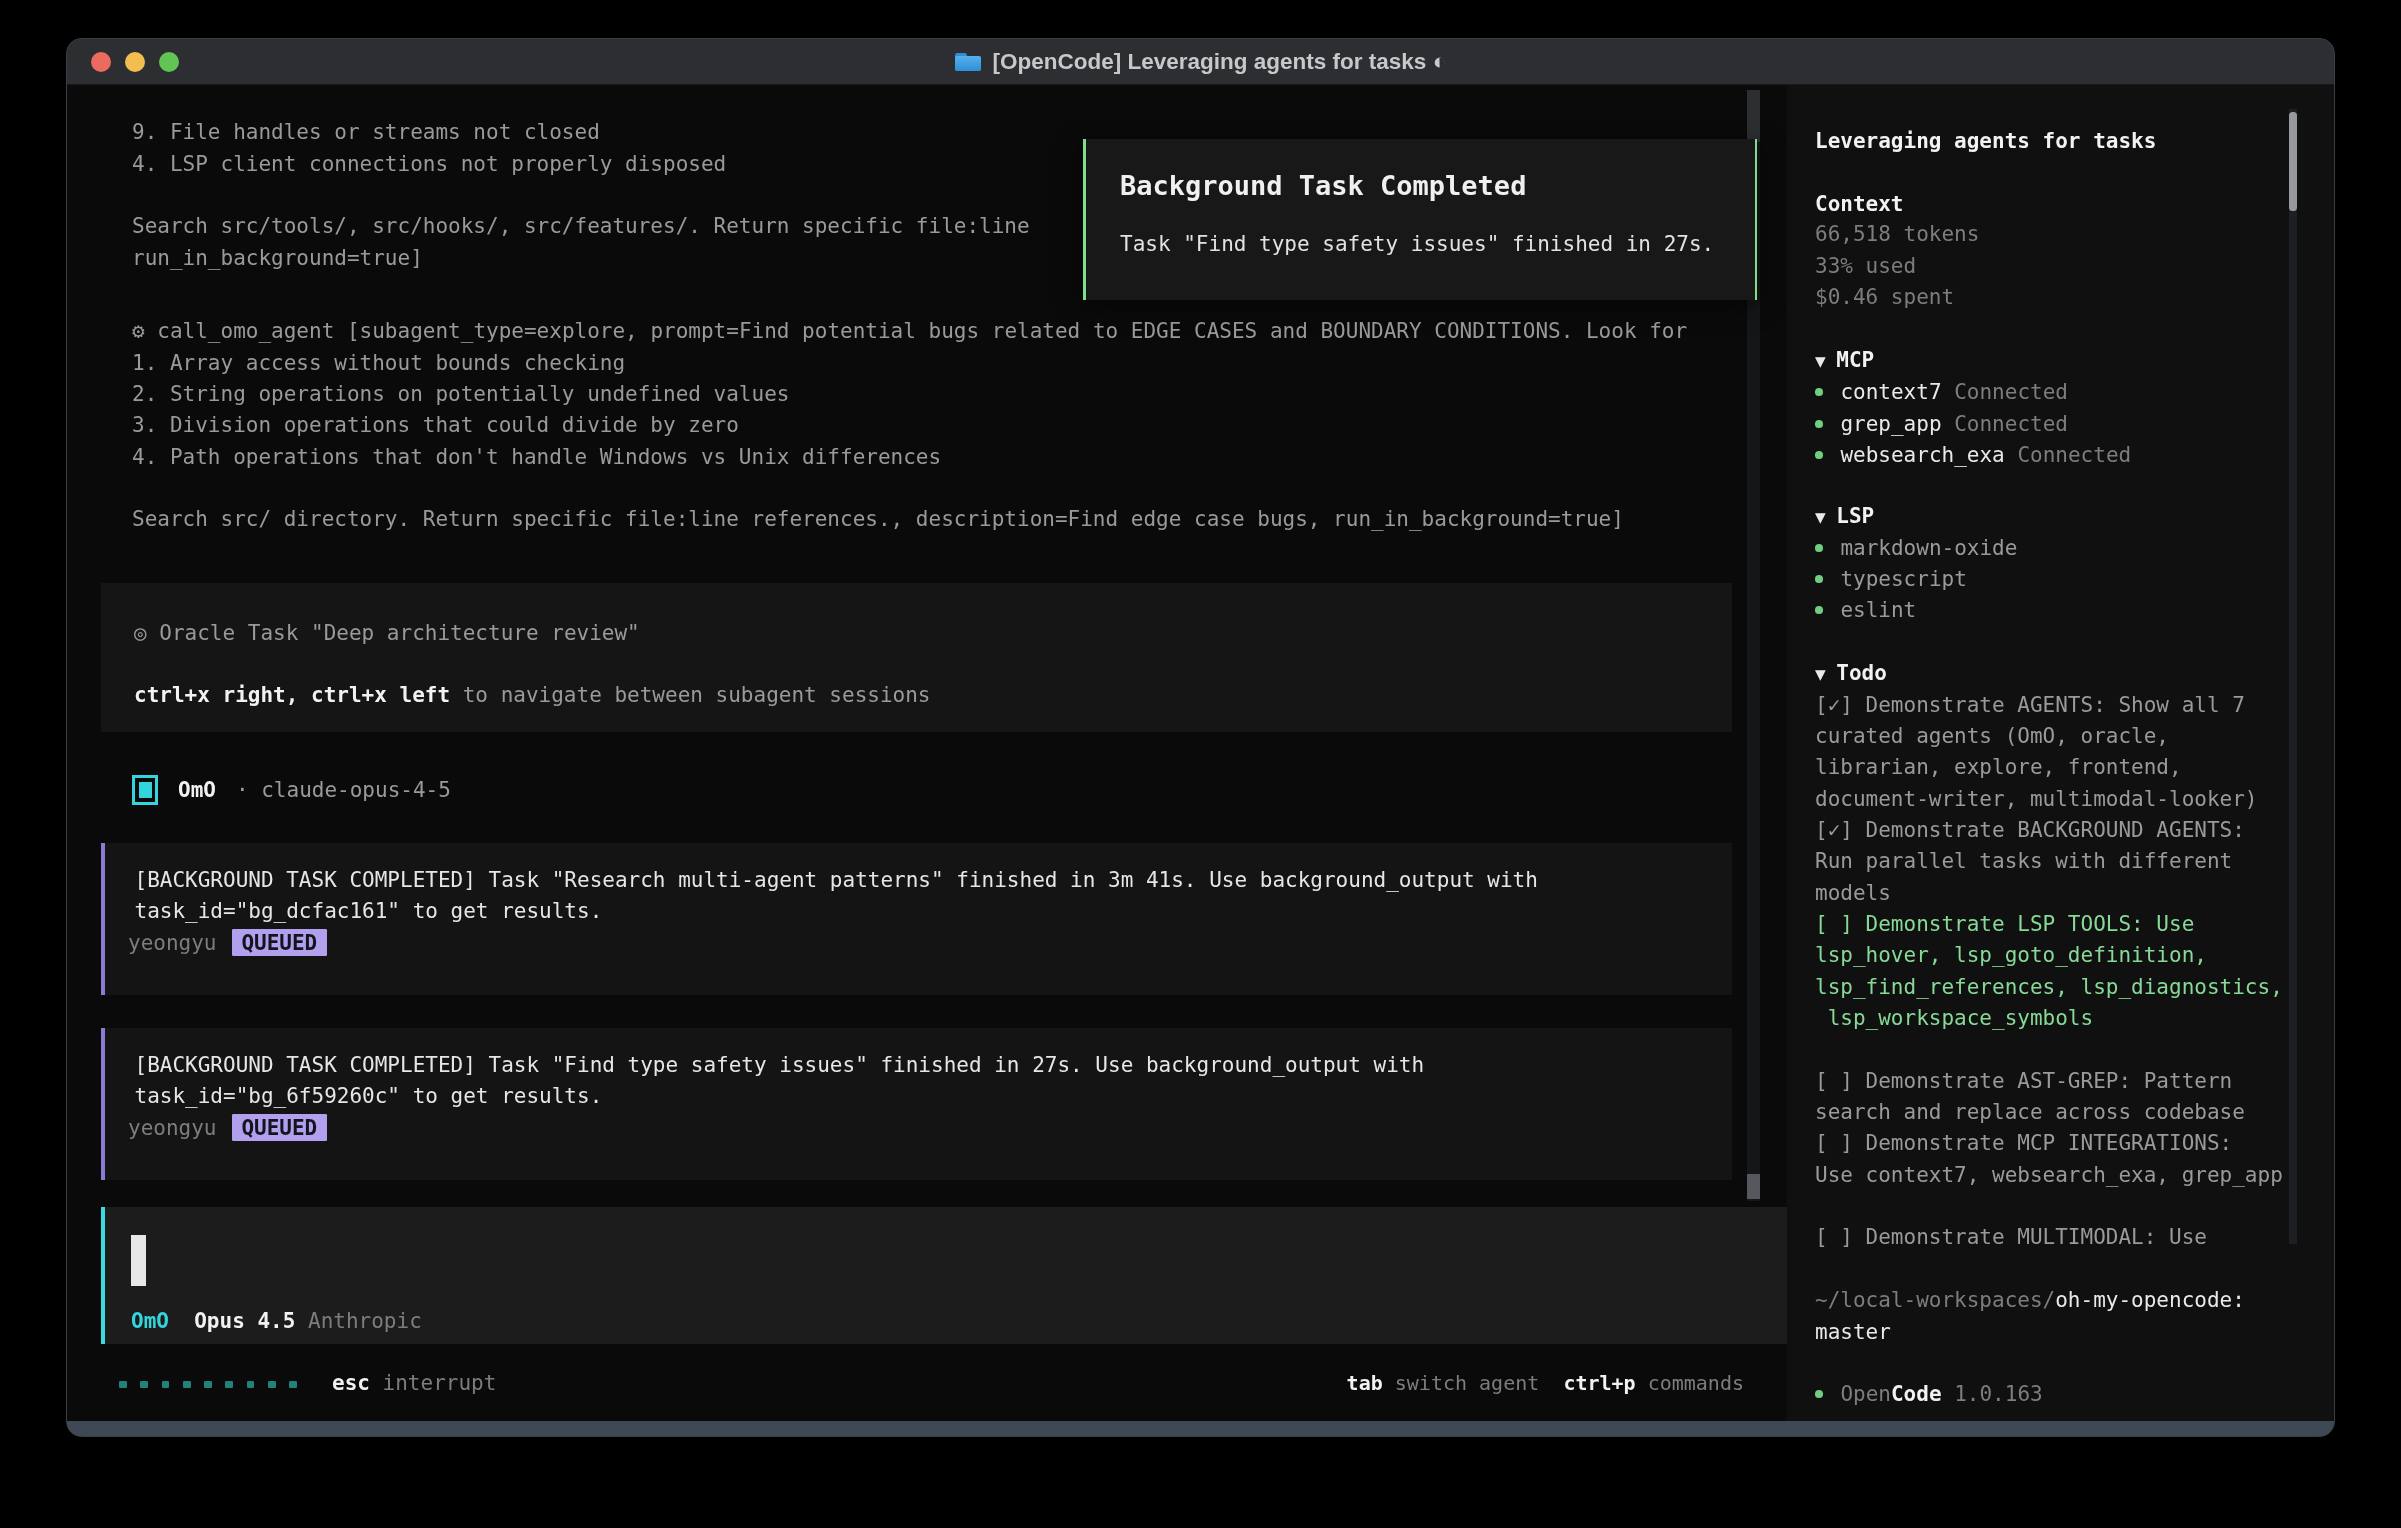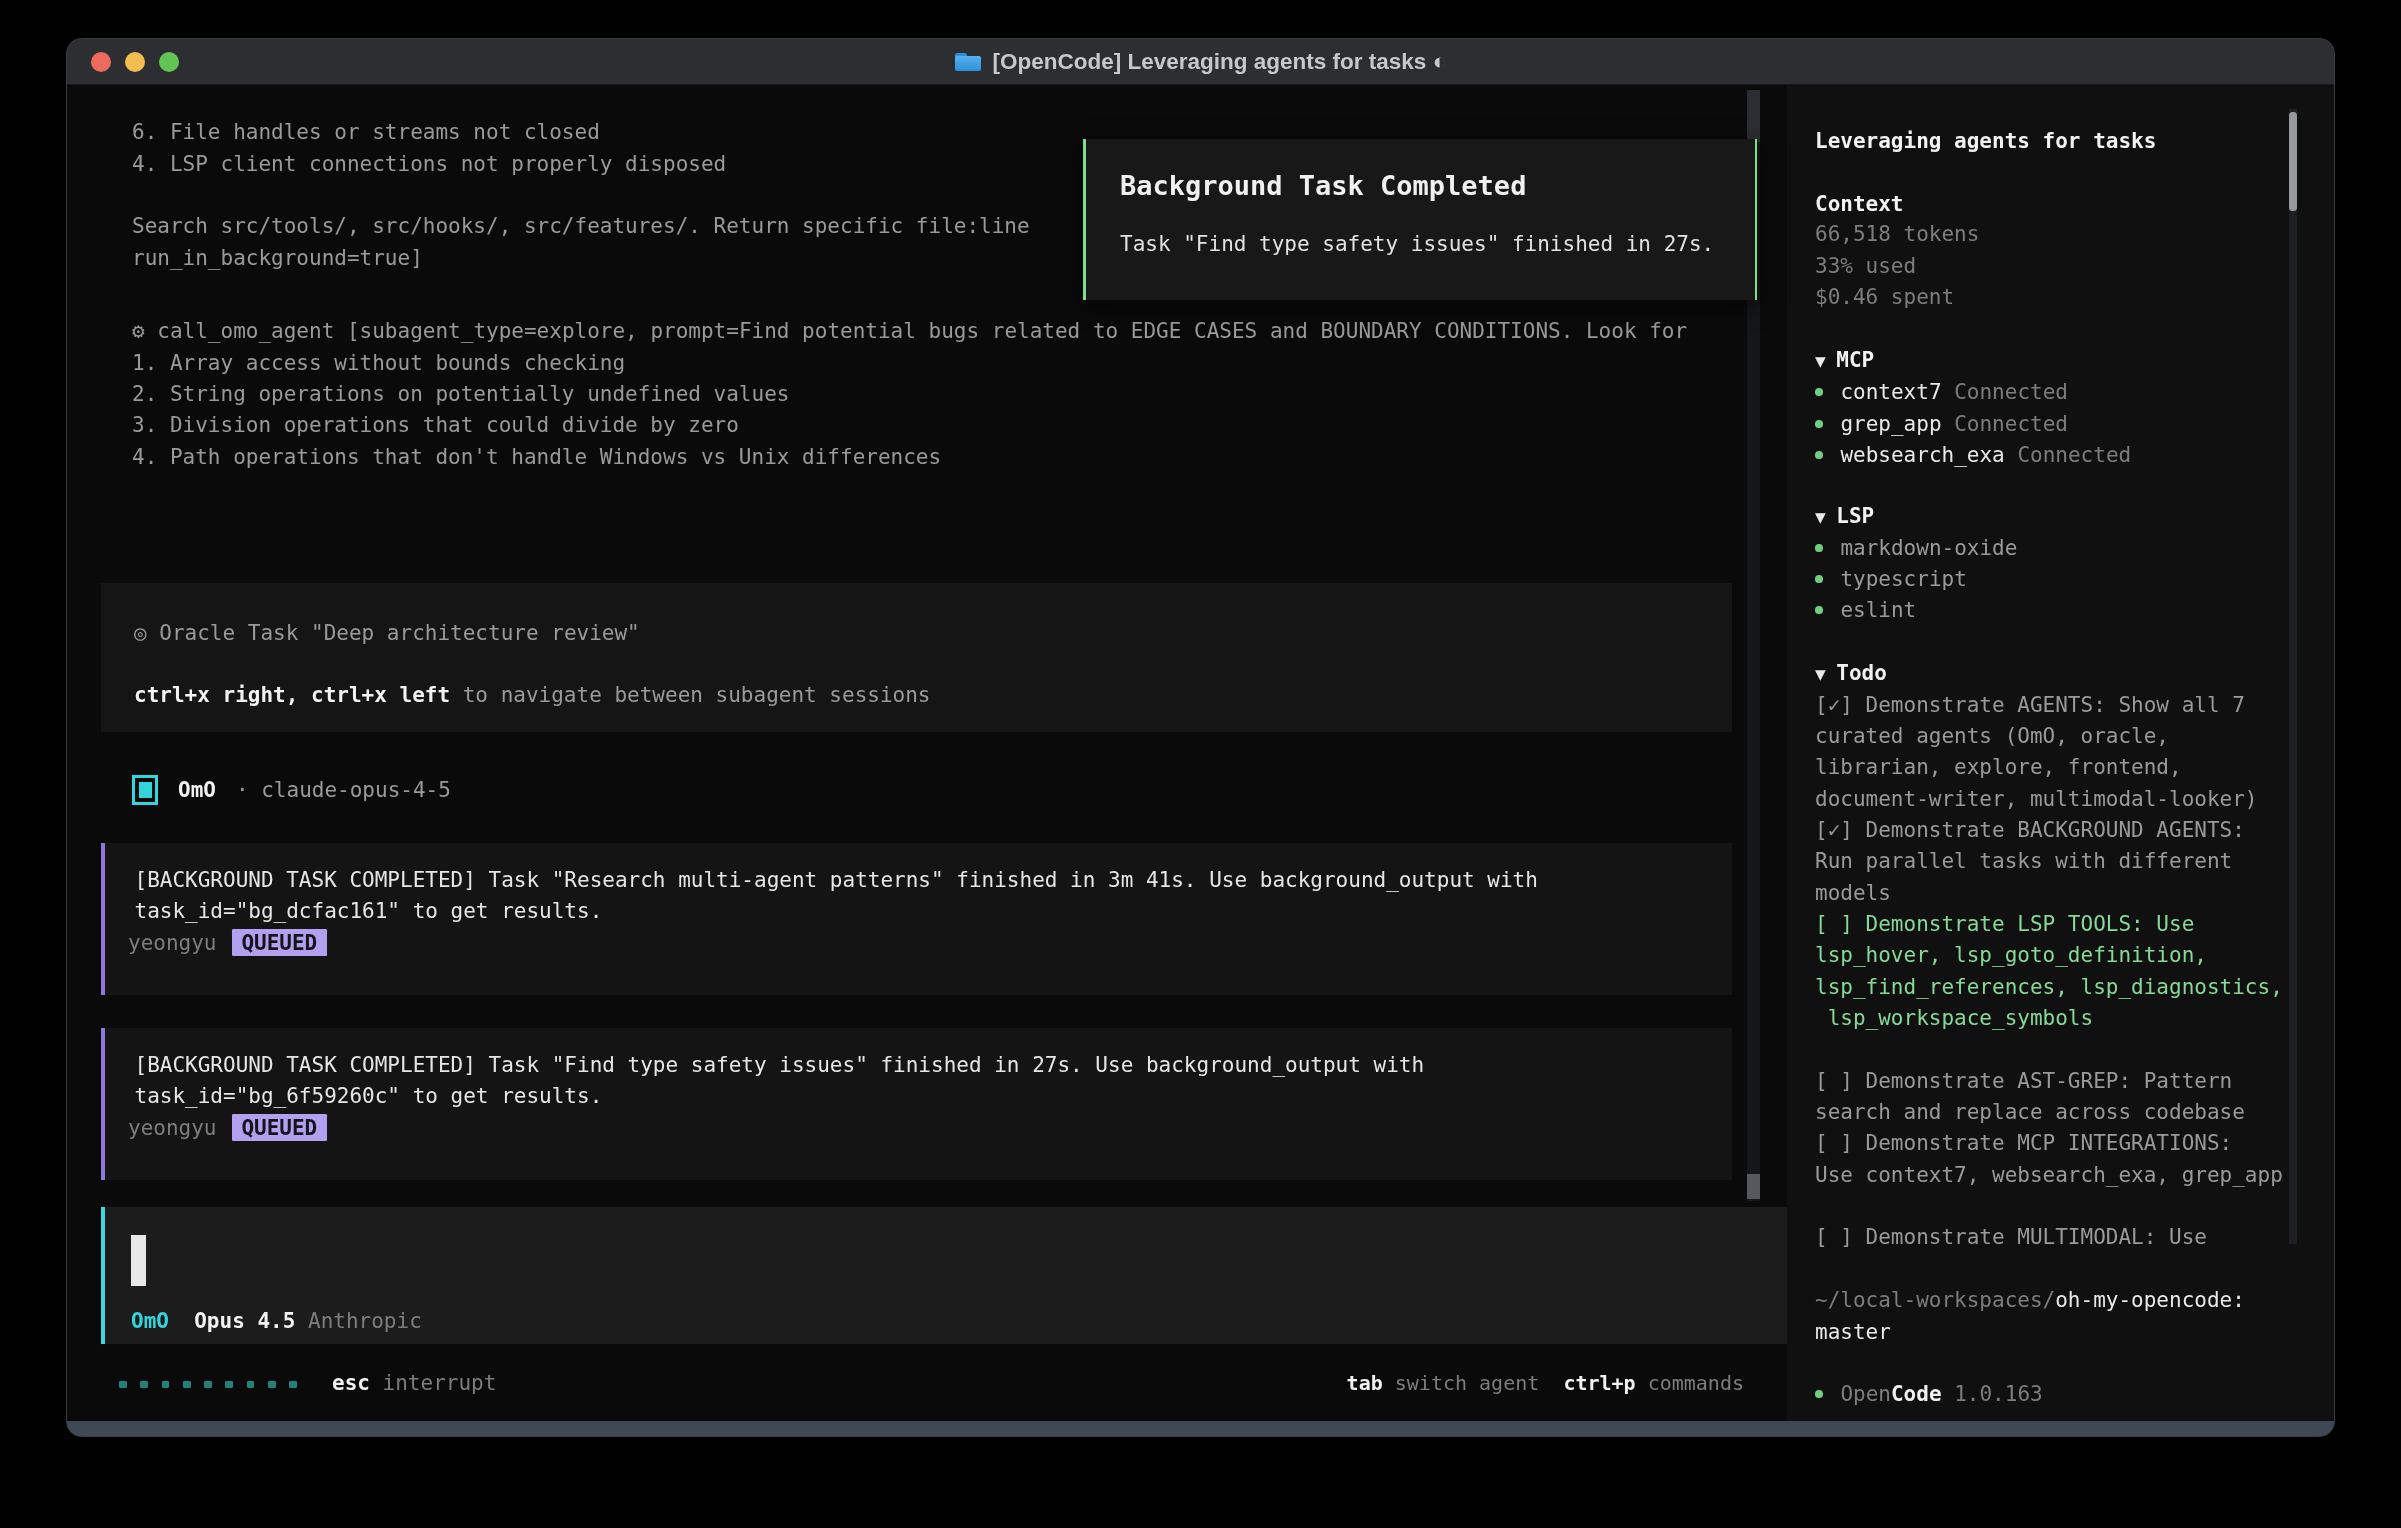--- a/index.html
+++ b/index.html
@@ -90,30 +90,31 @@
           <div class="back"></div>
           <div class="front"></div>
         </div>
       <div class="titletext">[OpenCode] Leveraging agents for tasks ◐</div>
     </div>
   </div>
 
   <div class="content">
     <div class="main">
 
-      <div class="ln t-gray" style="top:34px">6. File handles or streams not closed</div>
+      <div class="ln t-gray" style="top:34px">9. File handles or streams not closed</div>
       <div class="ln t-gray" style="top:66px">4. LSP client connections not properly disposed</div>
       <div class="ln t-gray" style="top:128px">Search src/tools/, src/hooks/, src/features/. Return specific file:line</div>
       <div class="ln t-gray" style="top:160px">run_in_background=true]</div>
 
       <div class="ln t-gray" style="top:233px"><span>⚙</span><span> call_omo_agent [subagent_type=explore, prompt=Find potential bugs related to EDGE CASES and BOUNDARY CONDITIONS. Look for</span></div>
       <div class="ln t-gray" style="top:265px">1. Array access without bounds checking</div>
       <div class="ln t-gray" style="top:296px">2. String operations on potentially undefined values</div>
       <div class="ln t-gray" style="top:327px">3. Division operations that could divide by zero</div>
       <div class="ln t-gray" style="top:359px">4. Path operations that don't handle Windows vs Unix differences</div>
+      <div class="ln t-gray" style="top:421px">Search src/ directory. Return specific file:line references., description=Find edge case bugs, run_in_background=true]</div>
 
       <div class="panelbox oracle">
         <div class="ln in1 t-gray" style="left:33px"><span>◎ </span><span>Oracle Task "Deep architecture review"</span></div>
         <div class="ln in2" style="left:33px"><span class="t-bwhite">ctrl+x right, ctrl+x left</span><span class="t-gray"> to navigate between subagent sessions</span></div>
       </div>
 
       <div class="agenthead">
         <div class="omoicon">
             <div class="fill"></div>
           </div>

